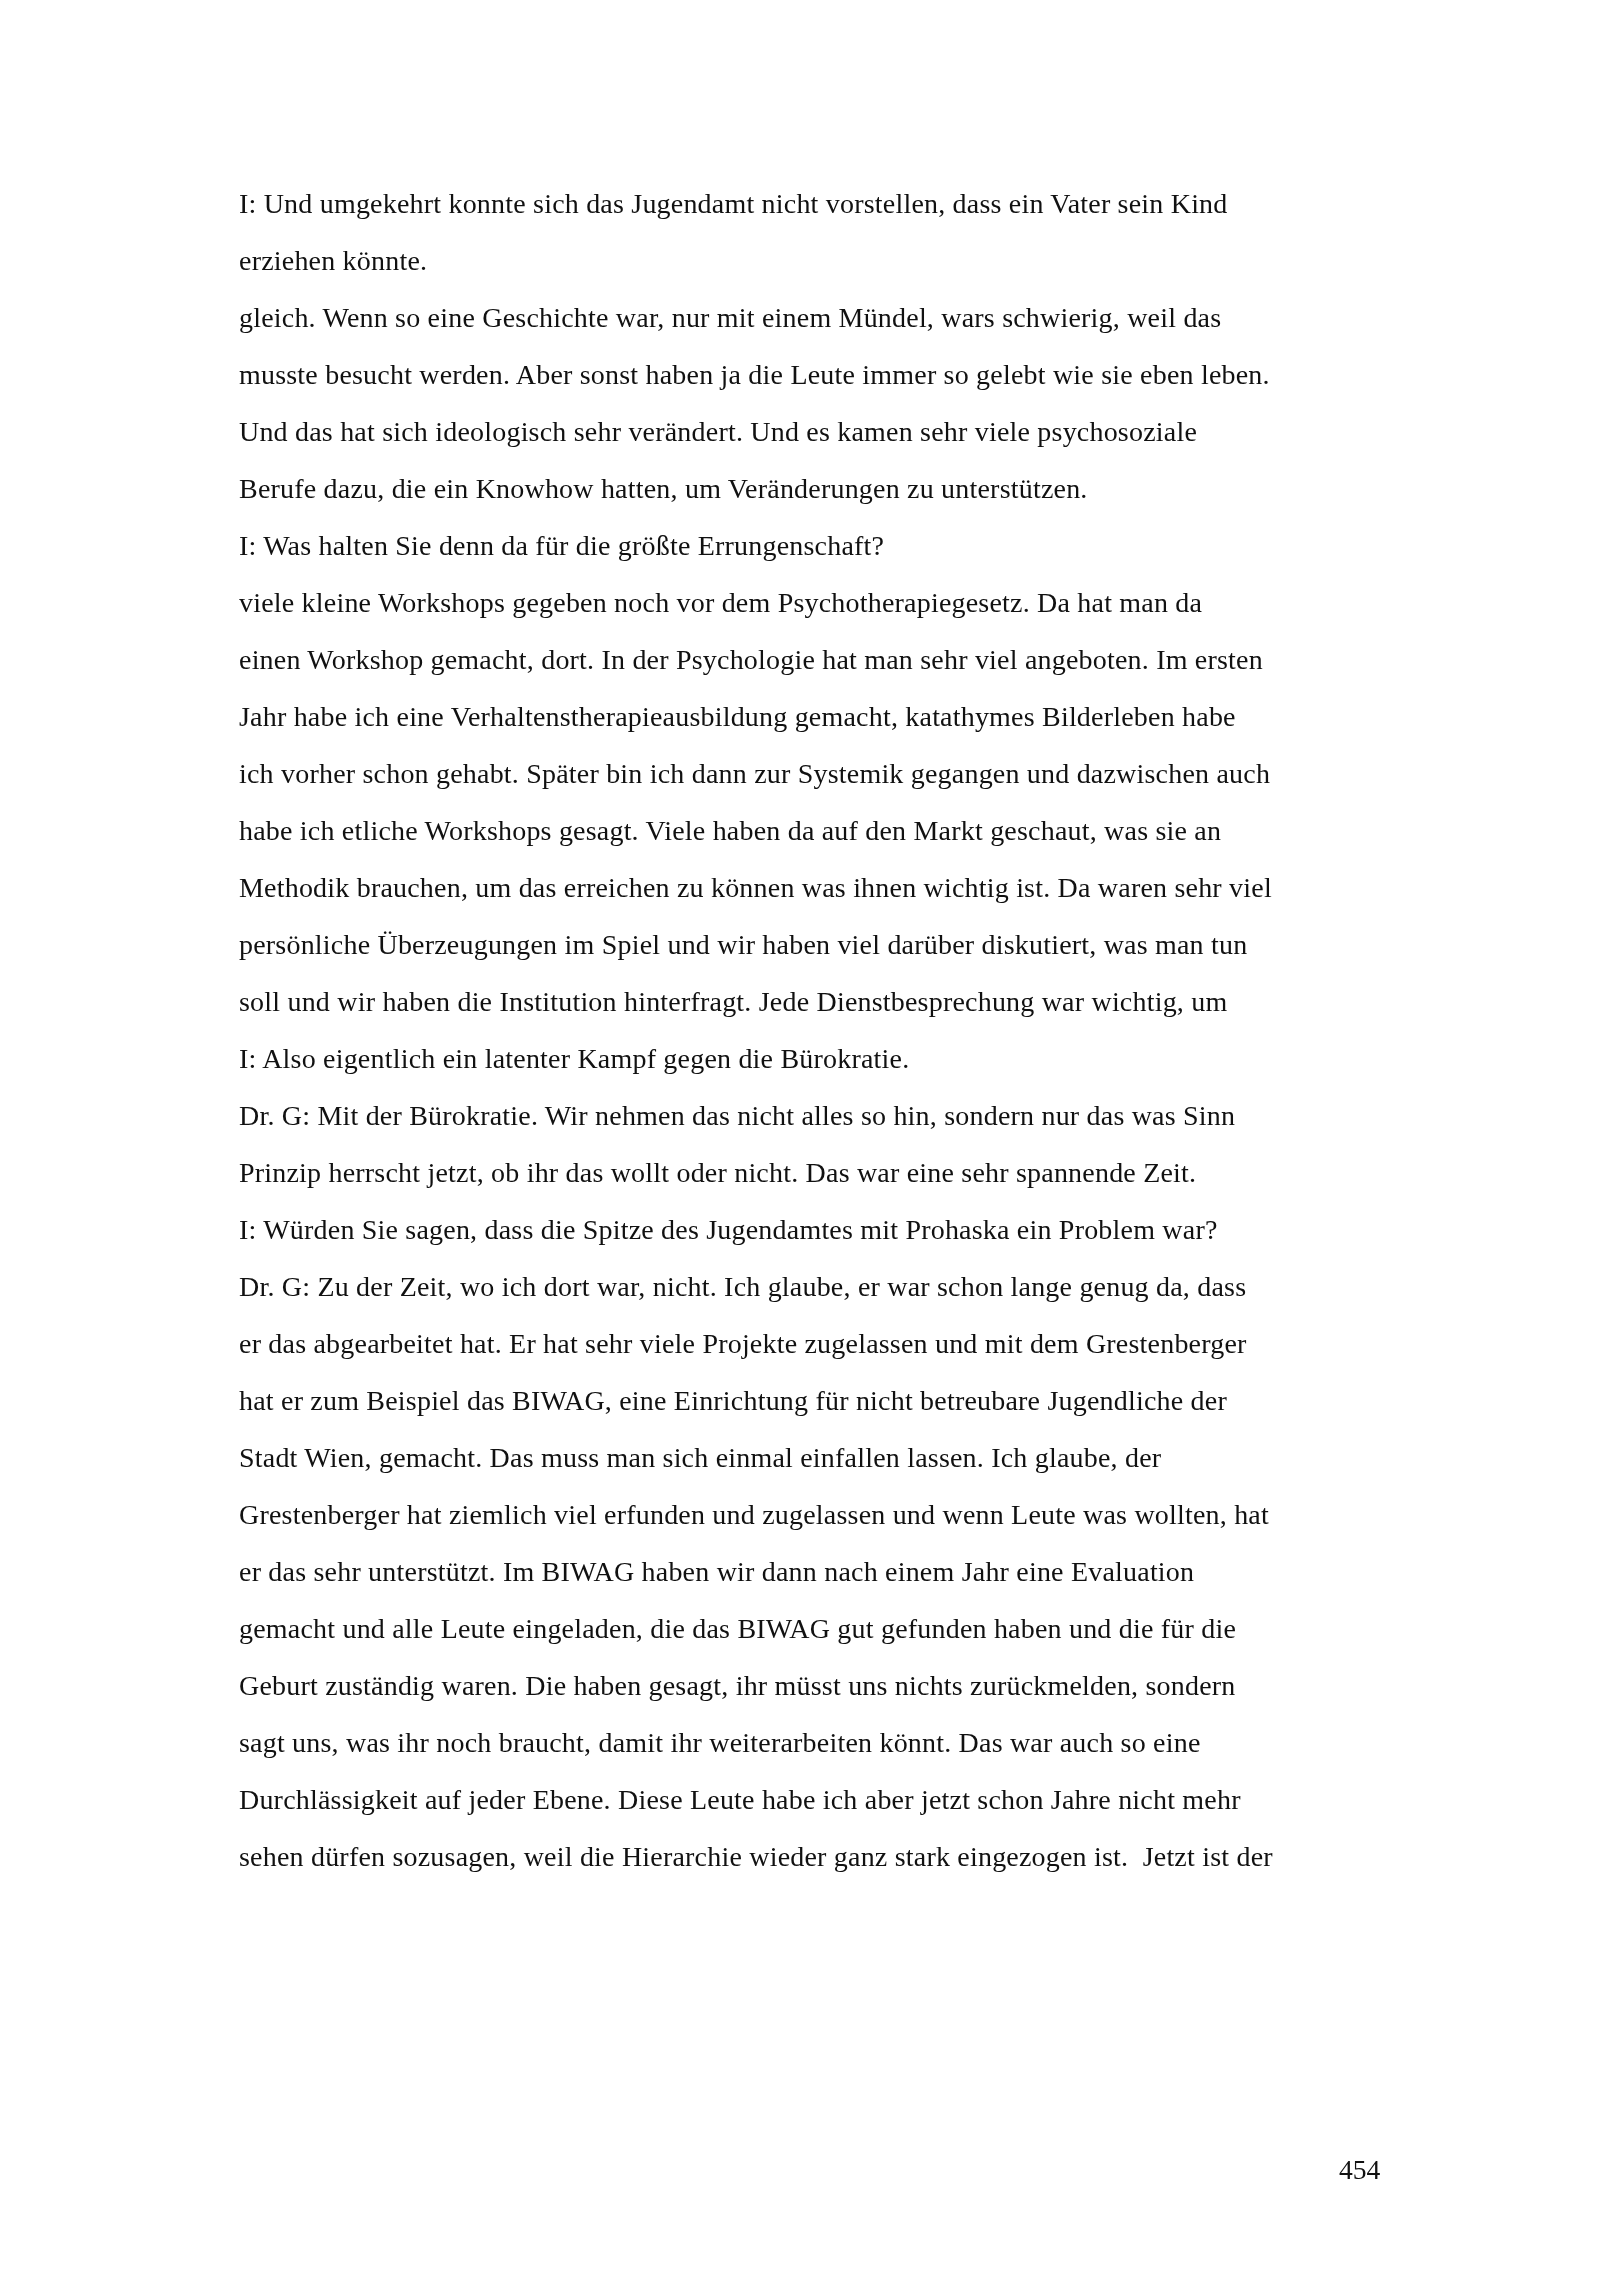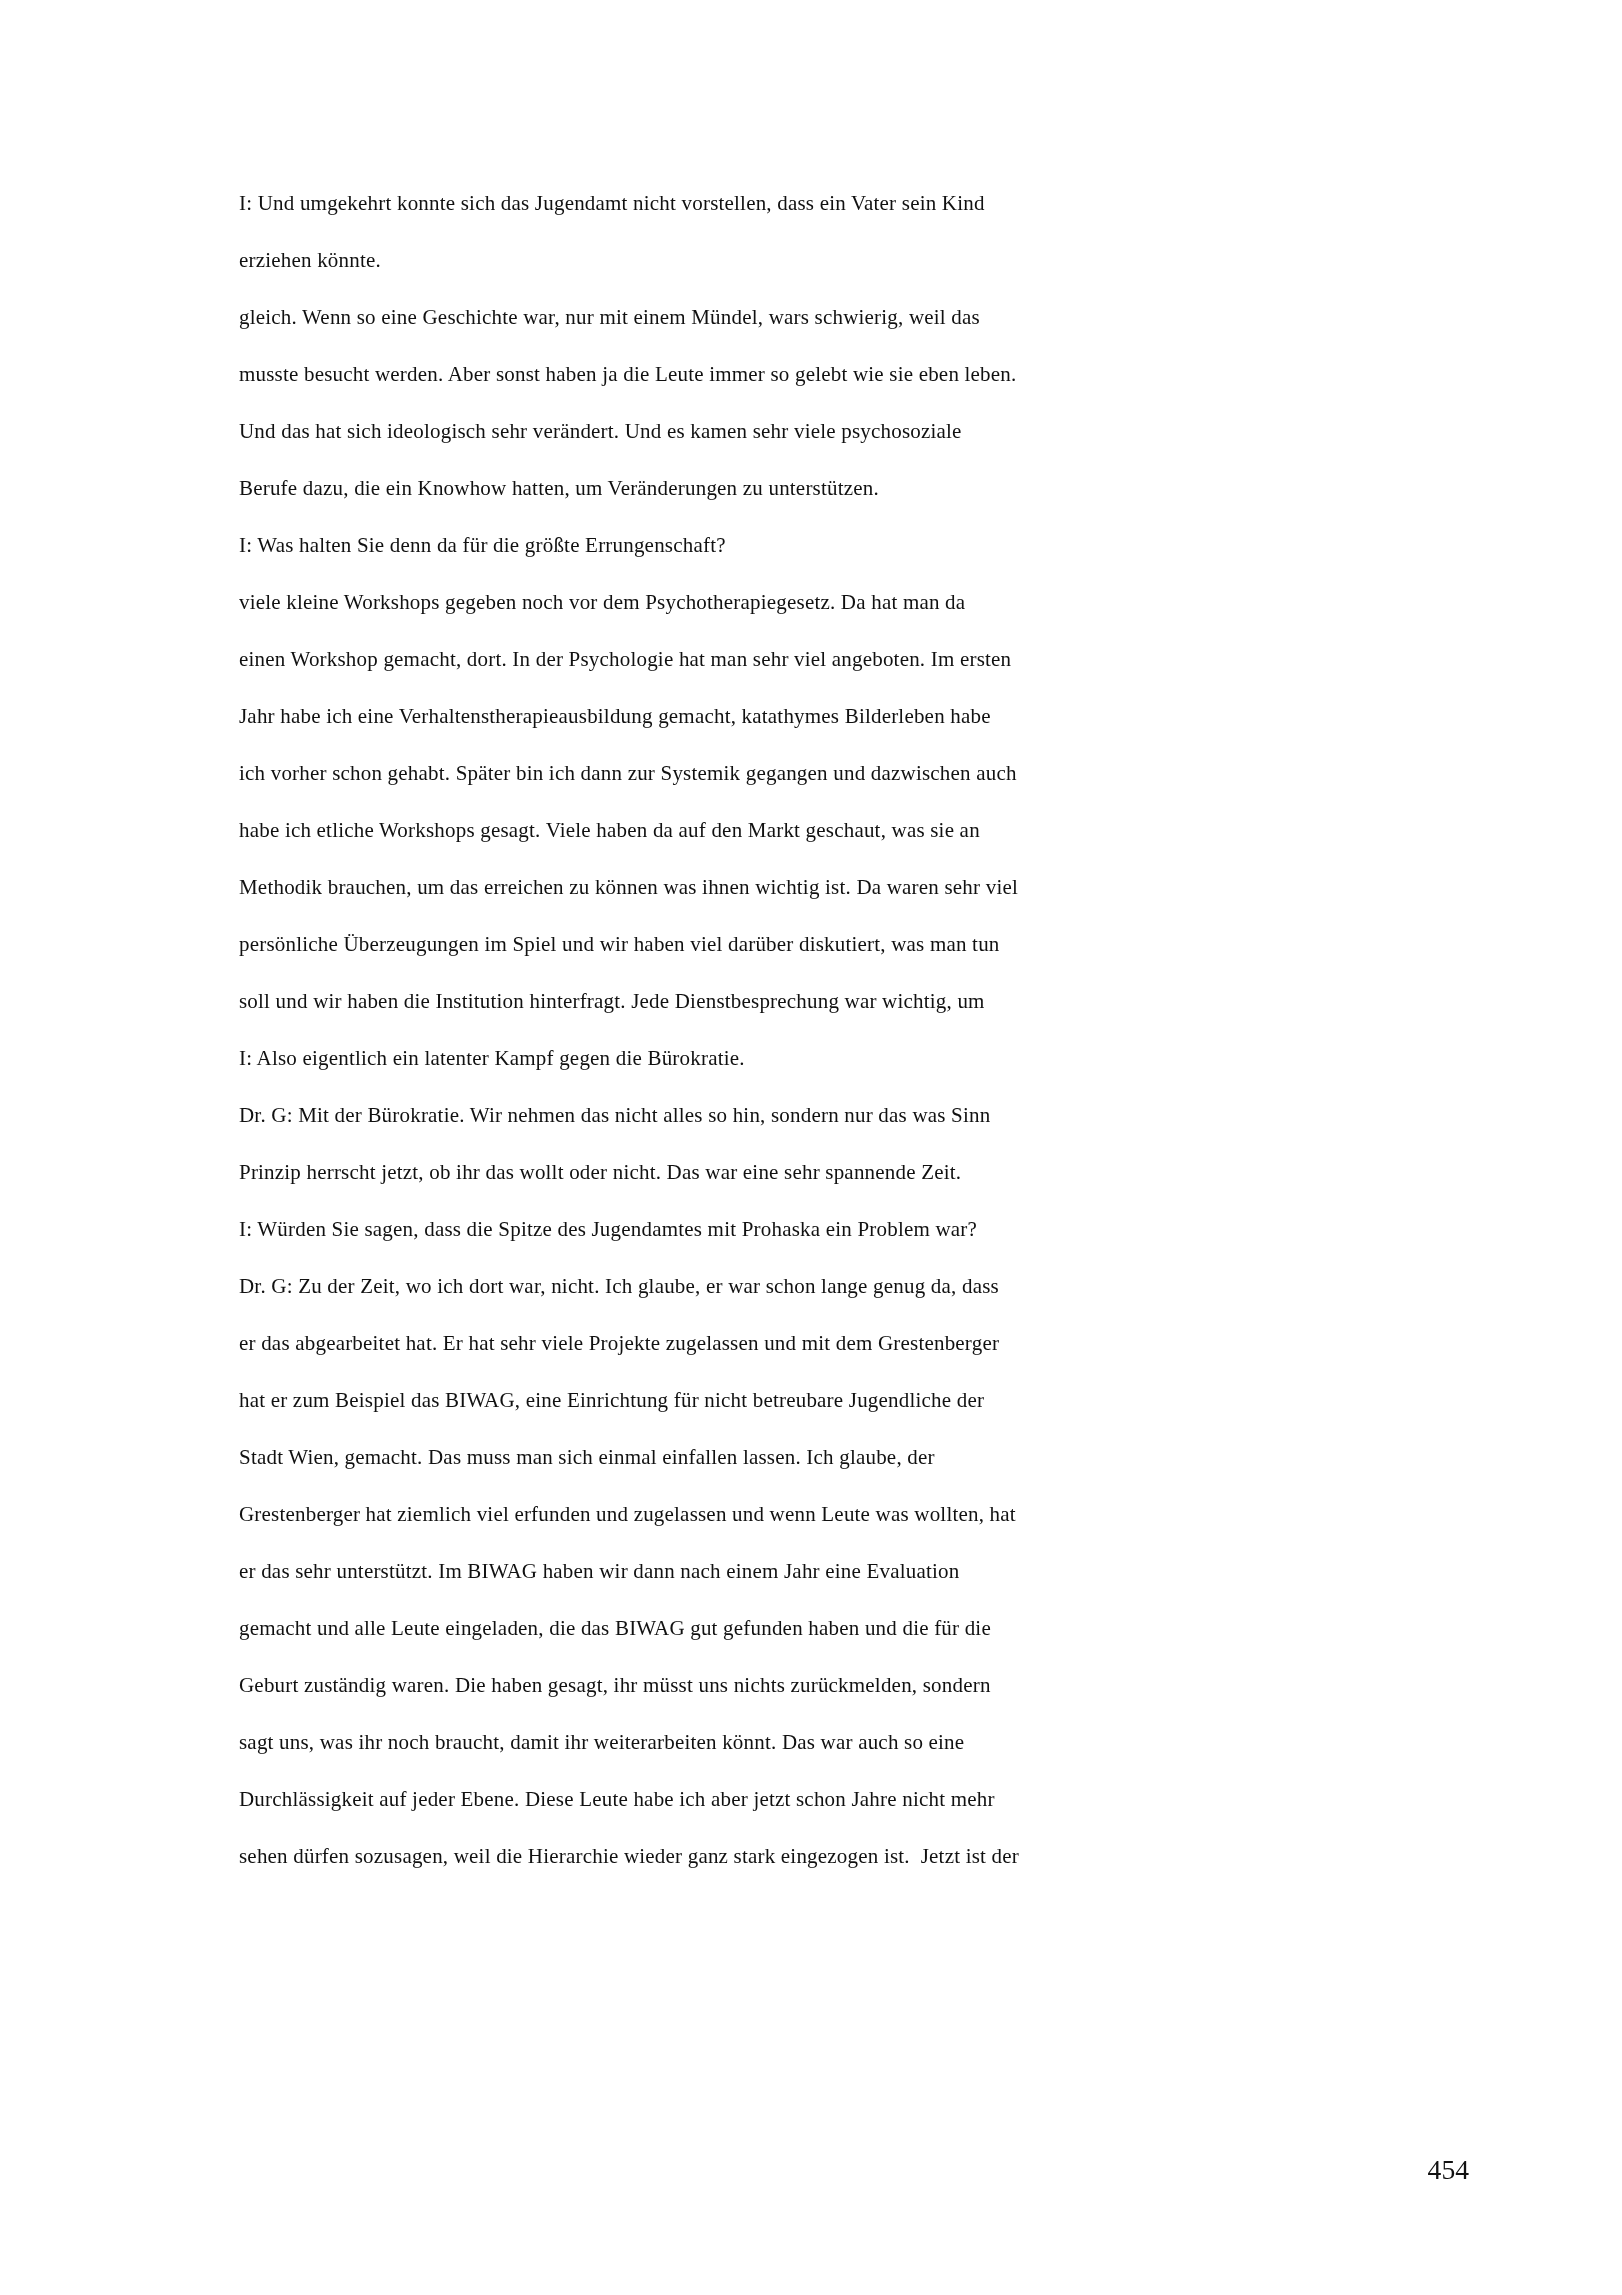--- a/index.html
+++ b/index.html
@@ -14,36 +14,36 @@
     background: #ffffff;
     font-family: "Liberation Serif", "DejaVu Serif", serif;
     color: #111111;
     overflow: hidden;
   }
   .text-block {
     position: absolute;
     left: 239px;
     top: 175px;
     width: 1200px;
-    font-size: 21px;
+    font-size: 28px;
   }
   .line {
     height: 57px;
     line-height: 57px;
     white-space: pre;
     letter-spacing: 0.2px;
   }
   .page-number {
     position: absolute;
     top: 2154px;
-    left: 1420px;
+    left: 1339px;
     width: 49px;
     font-size: 27.6px;
     line-height: 32px;
-    text-align: right;
+    text-align: left;
   }
 </style>
 </head>
 <body>
 
 <div class="page">
   <div class="text-block">
       <div class="line">I: Und umgekehrt konnte sich das Jugendamt nicht vorstellen, dass ein Vater sein Kind</div>
       <div class="line">erziehen könnte.</div>
       <div class="line">gleich. Wenn so eine Geschichte war, nur mit einem Mündel, wars schwierig, weil das</div>

